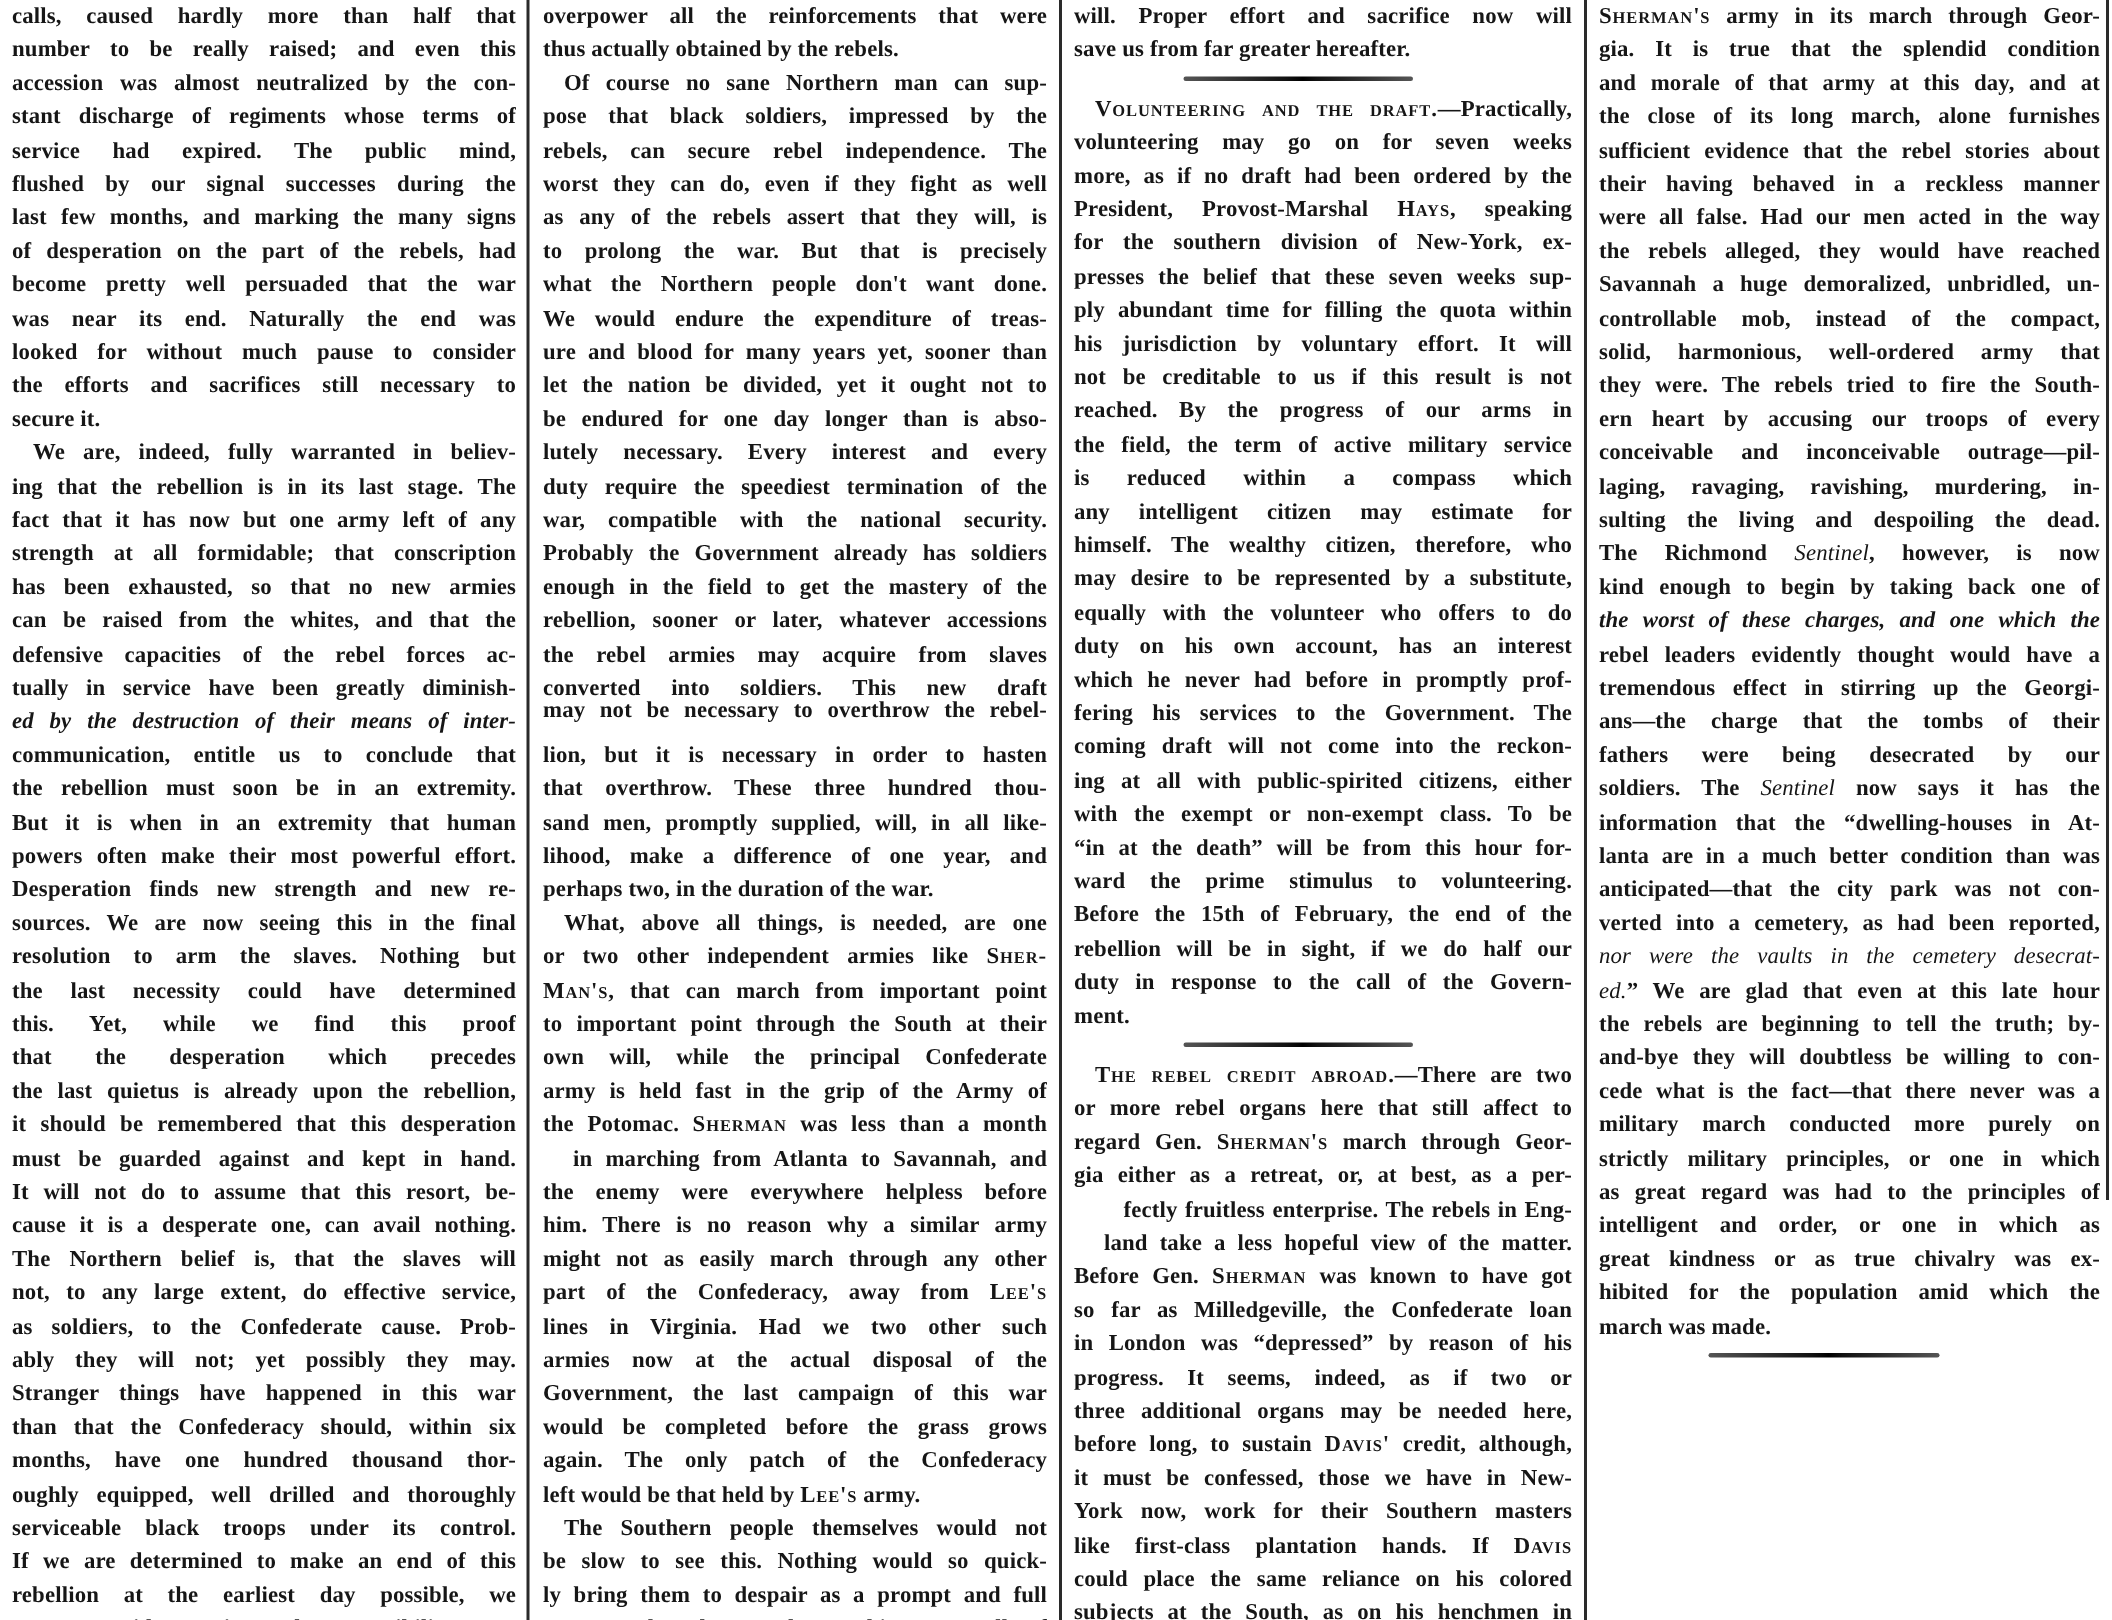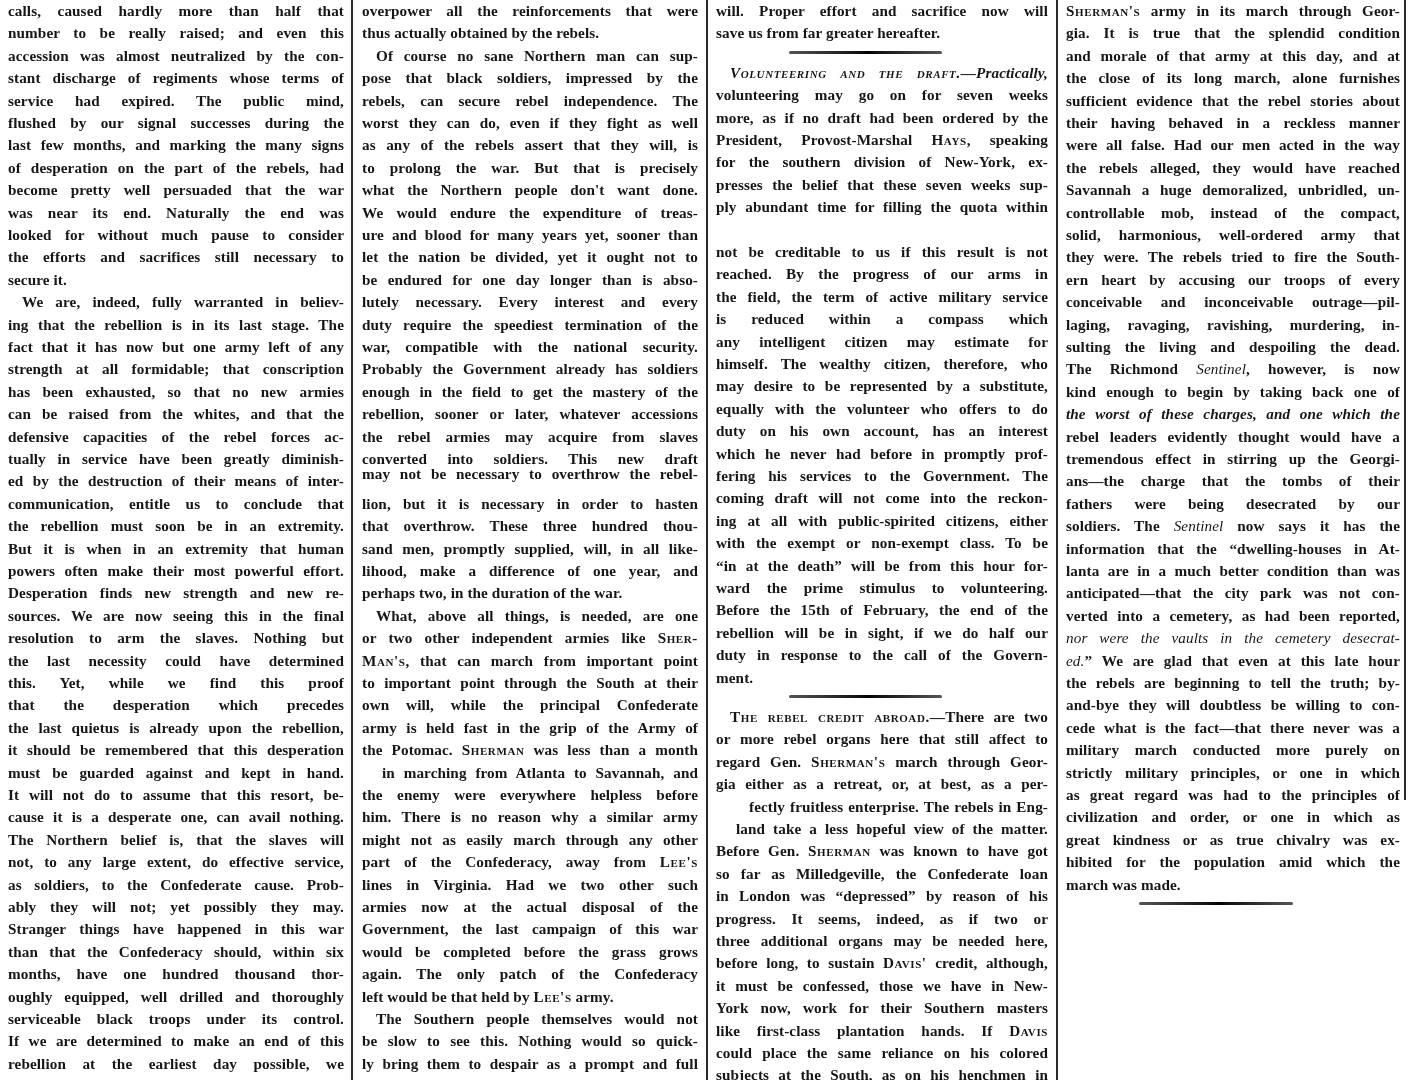--- a/index.html
+++ b/index.html
@@ -49,21 +49,21 @@
       <div class="line" style="top: 246.4px;">the efforts and sacrifices still necessary to</div>
       <div class="line last" style="top: 268.8px;">secure it.</div>
       <div class="line indent" style="top: 291.2px;">We are, indeed, fully warranted in believ-</div>
       <div class="line" style="top: 313.6px;">ing that the rebellion is in its last stage. The</div>
       <div class="line" style="top: 336px;">fact that it has now but one army left of any</div>
       <div class="line" style="top: 358.4px;">strength at all formidable; that conscription</div>
       <div class="line" style="top: 380.8px;">has been exhausted, so that no new armies</div>
       <div class="line" style="top: 403.2px;">can be raised from the whites, and that the</div>
       <div class="line" style="top: 425.6px;">defensive capacities of the rebel forces ac-</div>
       <div class="line" style="top: 448px;">tually in service have been greatly diminish-</div>
-      <div class="line" style="top: 470.4px;">ed by the destruction of their means of inter-</div>
+      <div class="line" style="top: 470.4px; font-style: italic;">ed by the destruction of their means of inter-</div>
       <div class="line" style="top: 492.8px;">communication, entitle us to conclude that</div>
       <div class="line" style="top: 515.2px;">the rebellion must soon be in an extremity.</div>
       <div class="line" style="top: 537.6px;">But it is when in an extremity that human</div>
       <div class="line" style="top: 560px;">powers often make their most powerful effort.</div>
       <div class="line" style="top: 582.4px;">Desperation finds new strength and new re-</div>
       <div class="line" style="top: 604.8px;">sources. We are now seeing this in the final</div>
       <div class="line" style="top: 627.2px;">resolution to arm the slaves. Nothing but</div>
       <div class="line" style="top: 649.6px;">the last necessity could have determined</div>
       <div class="line" style="top: 672px;">this. Yet, while we find this proof</div>
       <div class="line" style="top: 694.4px;">that the desperation which precedes</div>
@@ -135,27 +135,28 @@
       <div class="line indent" style="top: 1008px;">The Southern people themselves would not</div>
       <div class="line" style="top: 1030.4px;">be slow to see this. Nothing would so quick-</div>
       <div class="line" style="top: 1052.8px;">ly bring them to despair as a prompt and full</div>
       <div class="line" style="top: 1075.2px;">response by the North to this new call of</div>
     </div>
   <div class="rule-v" style="left:706px; height:1080px;"></div>
   <div class="col" id="col3" style="left:716px; width:332px;">
       <div class="line" style="top: 0px;">will. Proper effort and sacrifice now will</div>
       <div class="line last" style="top: 22.4px;">save us from far greater hereafter.</div>
       <div class="sep" style="left: 73px; width: 153px; top: 50.8px;"></div>
-      <div class="line indent" style="top: 61.8px; font-style: italic;"><span class="sc" style="text-transform: none;">Volunteering and the draft.</span>—Practically,</div>
+      <div class="line indent" style="top: 61.8px;"><span class="sc" style="text-transform: none;">Volunteering and the draft.</span>—Practically,</div>
       <div class="line" style="top: 84.2px;">volunteering may go on for seven weeks</div>
       <div class="line" style="top: 106.6px;">more, as if no draft had been ordered by the</div>
       <div class="line" style="top: 129px;">President, Provost-Marshal <span class="sc" style="text-transform: none;">Hays</span>, speaking</div>
       <div class="line" style="top: 173.8px;">presses the belief that these seven weeks sup-</div>
       <div class="line" style="top: 151.4px;">for the southern division of New-York, ex-</div>
       <div class="line" style="top: 196.2px;">ply abundant time for filling the quota within</div>
+      <div class="line" style="top: 218.6px;">his jurisdiction by voluntary effort. It will</div>
       <div class="line" style="top: 241px;">not be creditable to us if this result is not</div>
       <div class="line" style="top: 263.4px;">reached. By the progress of our arms in</div>
       <div class="line" style="top: 285.8px;">the field, the term of active military service</div>
       <div class="line" style="top: 308.2px;">is reduced within a compass which</div>
       <div class="line" style="top: 330.6px;">any intelligent citizen may estimate for</div>
       <div class="line" style="top: 353px;">himself. The wealthy citizen, therefore, who</div>
       <div class="line" style="top: 375.4px;">may desire to be represented by a substitute,</div>
       <div class="line" style="top: 397.8px;">equally with the volunteer who offers to do</div>
       <div class="line" style="top: 420.2px;">duty on his own account, has an interest</div>
       <div class="line" style="top: 442.6px;">which he never had before in promptly prof-</div>
@@ -219,20 +220,20 @@
       <div class="line" style="top: 582.4px;">anticipated—that the city park was not con-</div>
       <div class="line" style="top: 604.8px;">verted into a cemetery, as had been reported,</div>
       <div class="line" style="top: 627.2px;"><span class="it">nor were the vaults in the cemetery desecrat-</span></div>
       <div class="line" style="top: 649.6px;"><span class="it">ed.</span>” We are glad that even at this late hour</div>
       <div class="line" style="top: 672px;">the rebels are beginning to tell the truth; by-</div>
       <div class="line" style="top: 694.4px;">and-bye they will doubtless be willing to con-</div>
       <div class="line" style="top: 716.8px;">cede what is the fact—that there never was a</div>
       <div class="line" style="top: 739.2px;">military march conducted more purely on</div>
       <div class="line" style="top: 761.6px;">strictly military principles, or one in which</div>
       <div class="line" style="top: 784px;">as great regard was had to the principles of</div>
-      <div class="line" style="top: 806.4px;">civilization and order, or one in which as</div>
+      <div class="line" style="top: 806.4px;">intelligent and order, or one in which as</div>
       <div class="line" style="top: 828.8px;">great kindness or as true chivalry was ex-</div>
       <div class="line" style="top: 851.2px;">hibited for the population amid which the</div>
       <div class="line last" style="top: 873.6px;">march was made.</div>
       <div class="sep" style="left: 73px; width: 154px; top: 902px;"></div>
     </div>
   <div class="rule-v" style="left:1404px; height:800px;"></div>
 </div>
 
 </body></html>

